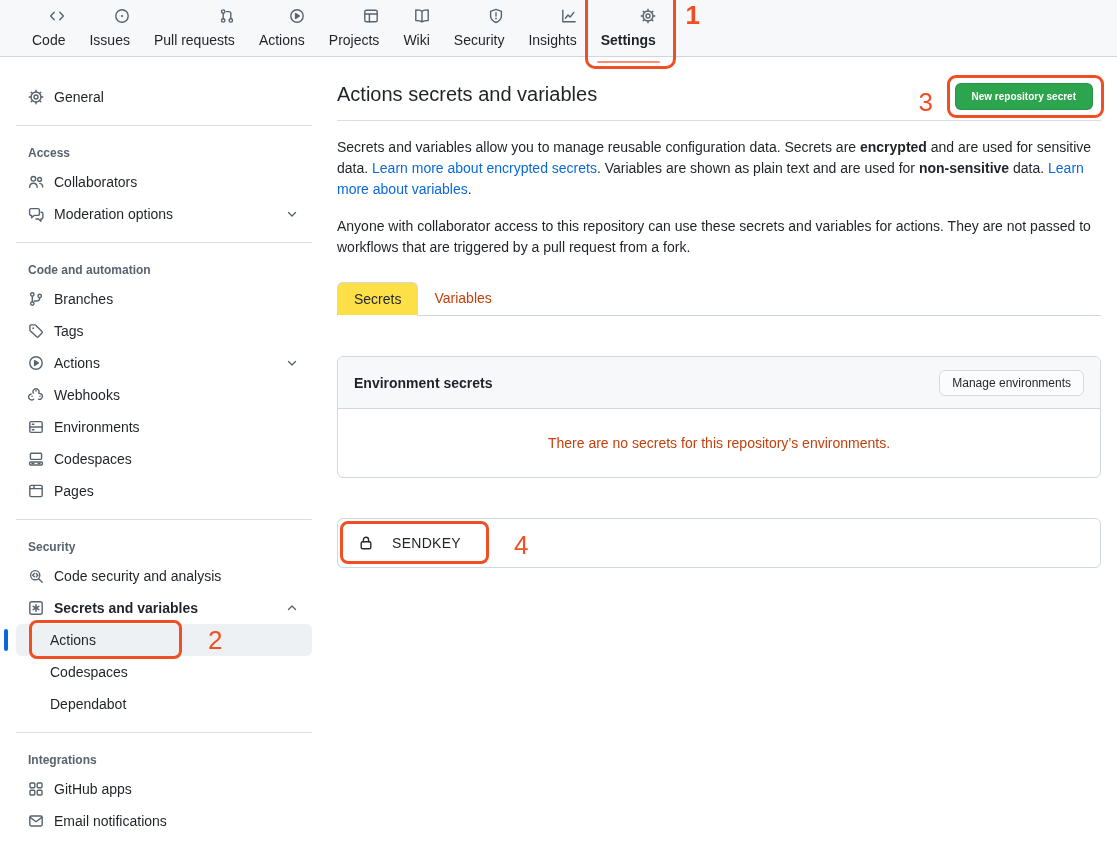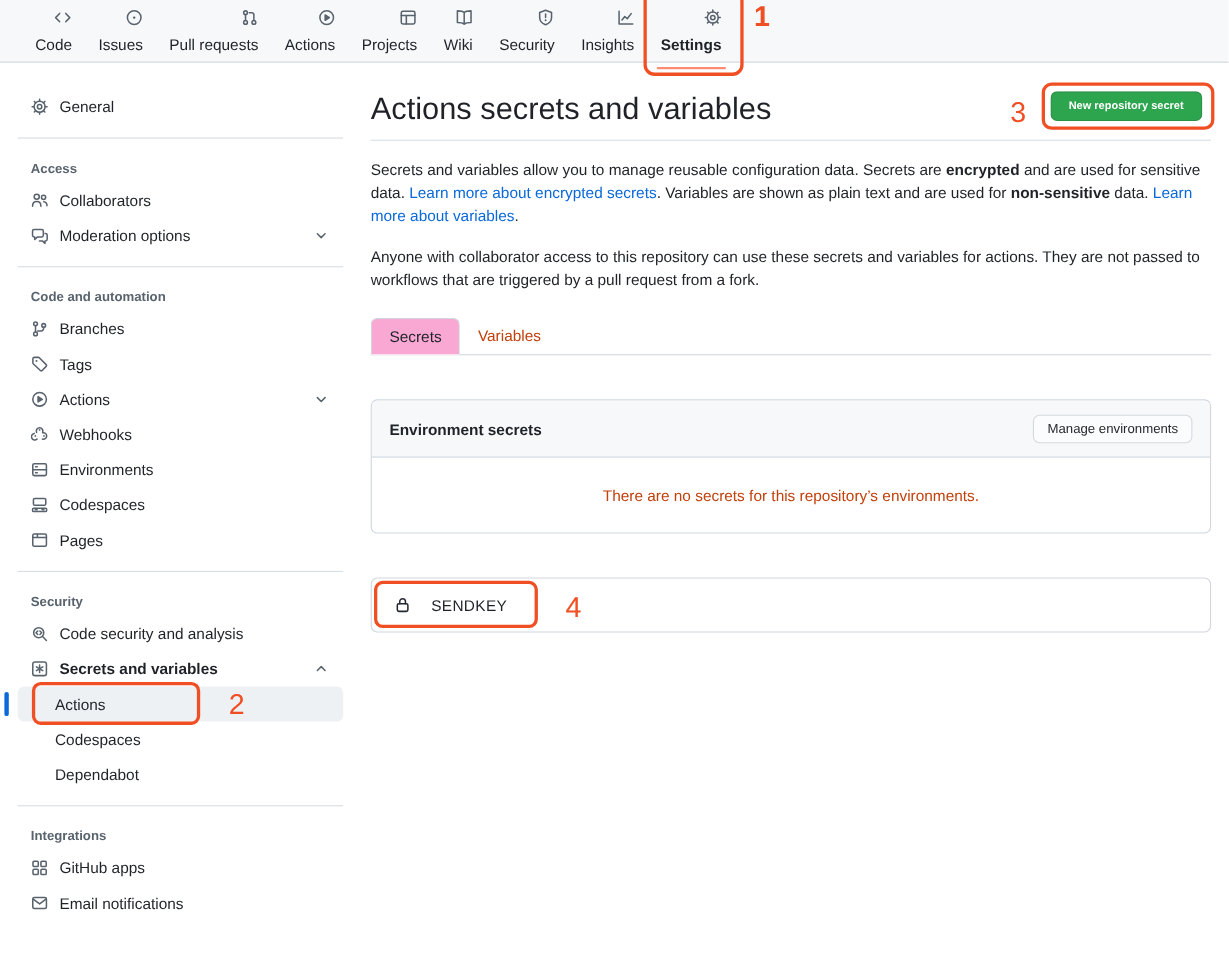--- a/index.html
+++ b/index.html
@@ -36,35 +36,35 @@
     border-radius:2px; background:#0969da; }
   .side-div { border:none; border-top:1px solid #d8dee4; margin:12px 0; }
   .section-label { font-size:12px; font-weight:600; color:#59636e; padding:8px 12px 6px; }
   .ring-actions { left:13px; top:-4px; width:153px; height:39px; border-radius:8px; }
   .num-actions { left:192px; top:3px; }
 
   
   .main { flex:1; padding:24px 16px 0 17px; min-width:0; }
   .subhead { display:flex; justify-content:space-between; align-items:flex-start;
     padding-bottom:10px; border-bottom:1px solid #d8dee4; margin-bottom:16px; }
-  .page-title { font-size:28px; font-weight:400; line-height:1.3; }
+  .page-title { font-size:20px; font-weight:400; line-height:1.3; }
   .btn-green-wrap { position:relative; margin:2px 8px 0 0; }
   .btn-green { background:#2da44e; color:#fff; font-size:10px; font-weight:600;
     border:1px solid rgba(31,35,40,.15); border-radius:6px; padding:7px 16px; cursor:pointer;
     font-family:inherit; }
   .ring-new-secret { left:-8px; right:-11px; top:-8px; bottom:-8px; border-radius:9px; }
   .num-new-secret { left:-36px; top:6px; }
 
   .intro-p { line-height:1.5; margin-bottom:16px; }
   .intro-p a { color:#0969da; text-decoration:none; cursor:pointer; }
   .intro-p b { font-weight:700; }
 
   .tabs { display:flex; margin-top:24px; border-bottom:1px solid #d0d7de; }
   .tab { padding:8px 16px; font-size:14px; cursor:pointer; }
-  .tab.active { background:#f9a8d4; border:1px solid #d0d7de; border-bottom-color:#fff;
+  .tab.active { background:#fde047; border:1px solid #d0d7de; border-bottom-color:#fff;
     border-radius:6px 6px 0 0; margin-bottom:-1px; color:#1f2328; }
   .tab.inactive { color:#c2410c; }
 
   .box { border:1px solid #d0d7de; border-radius:6px; margin-top:40px; overflow:hidden; }
   .box-header { display:flex; justify-content:space-between; align-items:center;
     background:#f6f8fa; border-bottom:1px solid #d0d7de; padding:12px 16px; min-height:52px; }
   .box-title { font-weight:700; font-size:14px; }
   .btn-default { background:#fbfcfd; border:1px solid #d5d9dd; border-radius:6px;
     font-size:12px; font-weight:500; color:#24292f; padding:5px 12px; cursor:pointer;
     font-family:inherit; }

